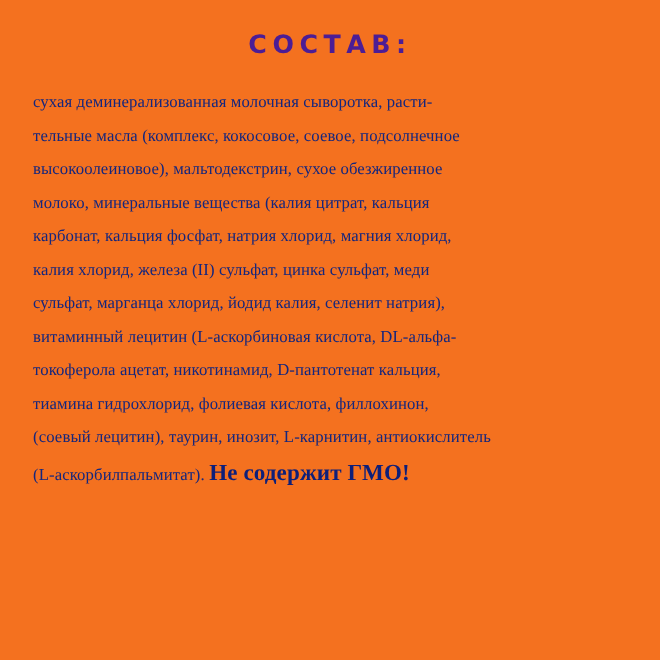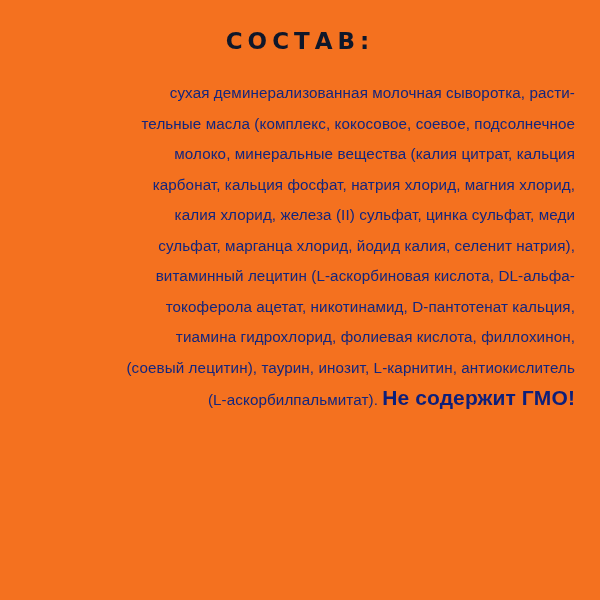--- a/index.html
+++ b/index.html
@@ -19,37 +19,36 @@
     height: 600px;
     box-sizing: border-box;
     background: #f4711f;
   }
   .title {
     position: absolute;
     top: 28px;
     left: 0;
     width: 600px;
     text-align: center;
-    color: #0f172a;
+    color: #4c1d95;
     font-size: 23px;
     font-weight: bold;
     letter-spacing: 5px;
     font-family: "DejaVu Sans", sans-serif;
   }
   .body-text {
     position: absolute;
     top: 78px;
     left: 30px;
     width: 545px;
     color: #14267e;
     font-size: 15.2px;
     line-height: 30.5px;
-    font-family: Liberation Sans, sans-serif;
+    font-family: Liberation Serif, serif;
     letter-spacing: 0.1px;
-    text-align: right;
   }
   .body-text .line {
     white-space: nowrap;
     display: block;
   }
   .gmo {
     color: #0d1f7a;
     font-weight: bold;
     font-size: 21px;
   }
@@ -61,20 +60,21 @@
 </head>
 <body>
 
 <div class="page">
 
   <div class="title">СОСТАВ:</div>
 
   <div class="body-text">
     <span class="line">сухая деминерализованная молочная сыворотка, расти-</span>
     <span class="line">тельные масла (комплекс, кокосовое, соевое, подсолнечное</span>
+    <span class="line">высокоолеиновое), мальтодекстрин, сухое обезжиренное</span>
     <span class="line">молоко, минеральные вещества (калия цитрат, кальция</span>
     <span class="line">карбонат, кальция фосфат, натрия хлорид, магния хлорид,</span>
     <span class="line">калия хлорид, железа (II) сульфат, цинка сульфат, меди</span>
     <span class="line">сульфат, марганца хлорид, йодид калия, селенит натрия),</span>
     <span class="line">витаминный лецитин (L-аскорбиновая кислота, DL-альфа-</span>
     <span class="line">токоферола ацетат, никотинамид, D-пантотенат кальция,</span>
     <span class="line">тиамина гидрохлорид, фолиевая кислота, филлохинон,</span>
     <span class="line">(соевый лецитин), таурин, инозит, L-карнитин, антиокислитель</span>
     <span class="last-line">
       <span>(L-аскорбилпальмитат).</span>

